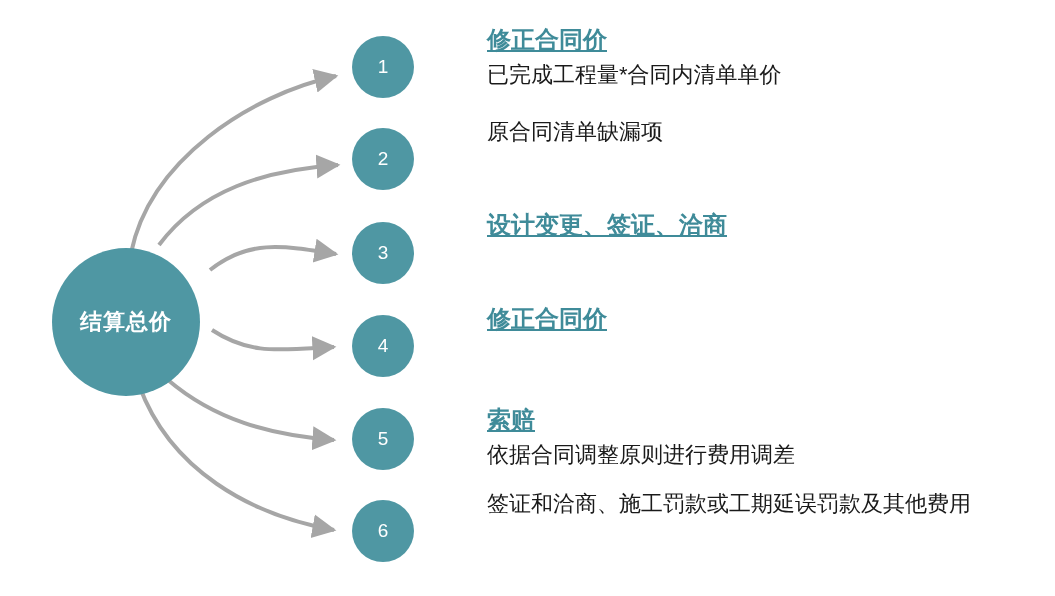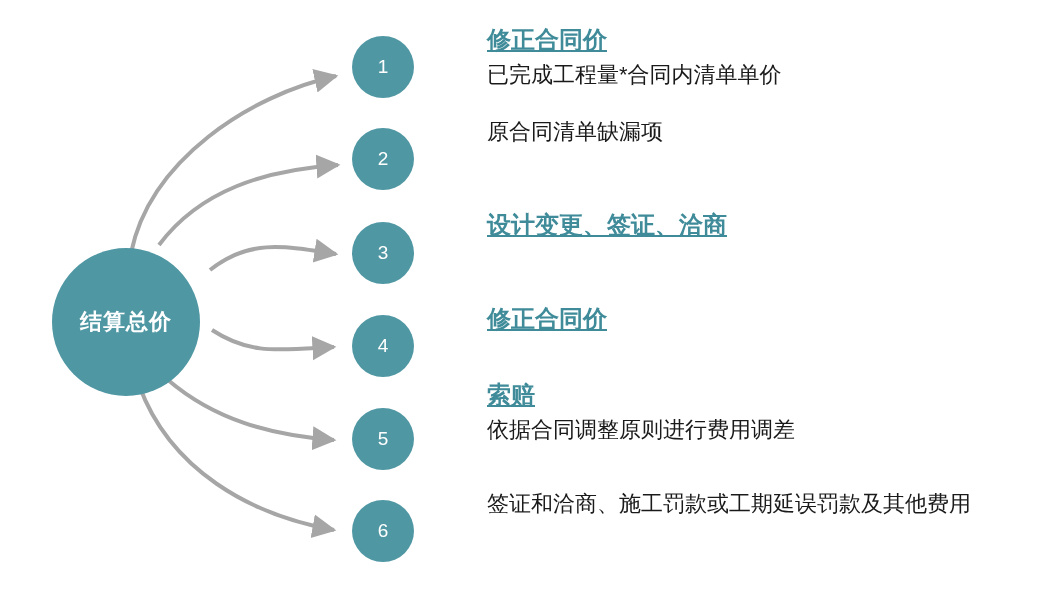--- a/index.html
+++ b/index.html
@@ -127,21 +127,21 @@
   </div>
   <div class="item" style="top:118px;">
     <p class="item-desc">原合同清单缺漏项</p>
   </div>
   <div class="item" style="top:211px;">
     <p class="item-title">设计变更、签证、洽商</p>
   </div>
   <div class="item" style="top:305px;">
     <p class="item-title">修正合同价</p>
   </div>
-  <div class="item" style="top:381px;">
+  <div class="item" style="top:406px;">
     <p class="item-title">索赔</p>
     <p class="item-desc">依据合同调整原则进行费用调差</p>
   </div>
   <div class="item" style="top:490px;">
     <p class="item-desc">签证和洽商、施工罚款或工期延误罚款及其他费用</p>
   </div>
 
 </div>
 
 </body></html>

